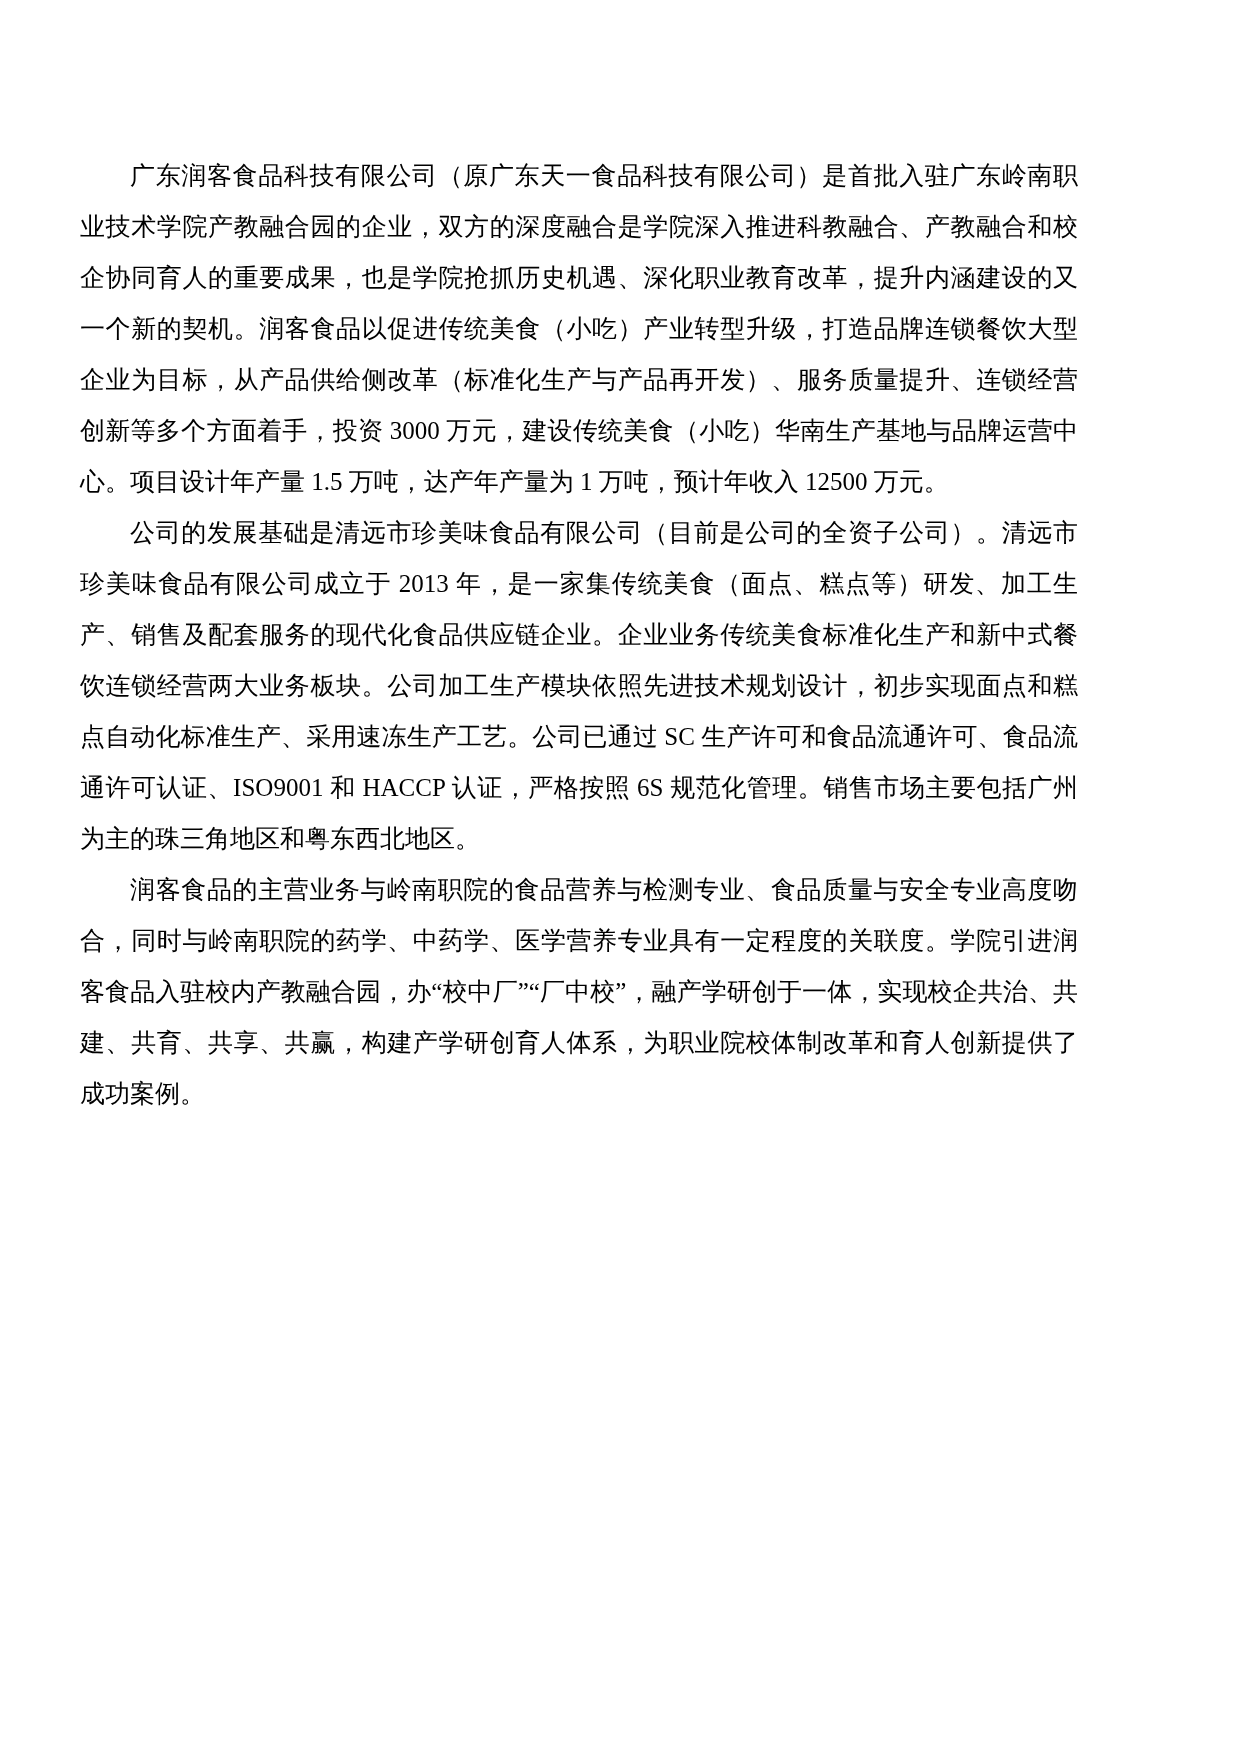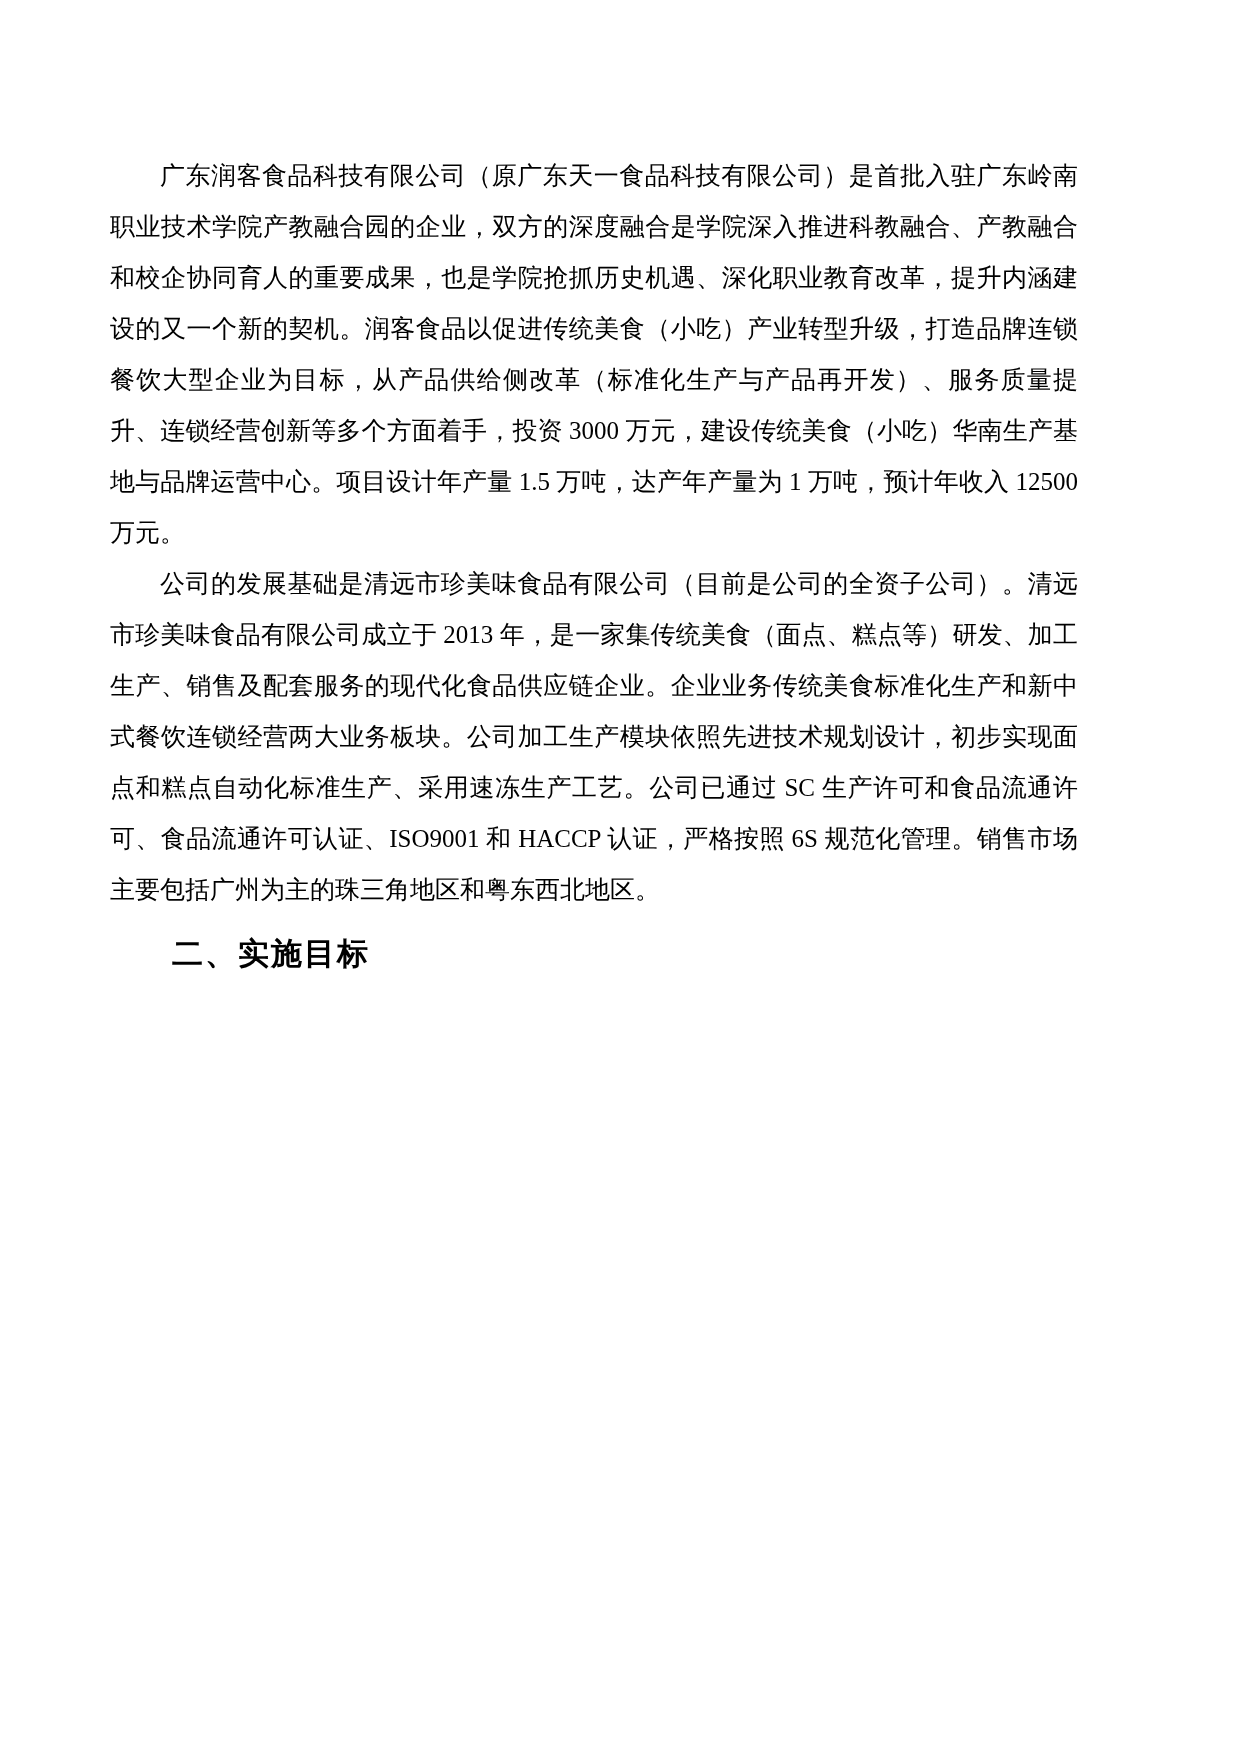--- a/index.html
+++ b/index.html
@@ -7,21 +7,21 @@
     padding: 0;
     background: #ffffff;
   }
   .page {
     position: relative;
     width: 1240px;
     height: 1344px;
     margin: 0 auto;
     background: #ffffff;
     box-sizing: border-box;
-    padding: 150px 162px 0 110px;
+    padding: 150px 162px 0 80px;
     overflow: hidden;
   }
   .doc-body {
     color: #000000;
     font-family: "Liberation Serif", "DejaVu Serif", serif;
     font-size: 25px;
     line-height: 51px;
   }
   p.body-para {
     margin: 0;
@@ -46,18 +46,18 @@
 <body>
 
 <div class="page">
   <div class="doc-body">
 
     <p class="body-para">广东润客食品科技有限公司（原广东天一食品科技有限公司）是首批入驻广东岭南职业技术学院产教融合园的企业，双方的深度融合是学院深入推进科教融合、产教融合和校企协同育人的重要成果，也是学院抢抓历史机遇、深化职业教育改革，提升内涵建设的又一个新的契机。润客食品以促进传统美食（小吃）产业转型升级，打造品牌连锁餐饮大型企业为目标，从产品供给侧改革（标准化生产与产品再开发）、服务质量提升、连锁经营创新等多个方面着手，投资 3000 万元，建设传统美食（小吃）华南生产基地与品牌运营中心。项目设计年产量 1.5 万吨，达产年产量为 1 万吨，预计年收入 12500 万元。</p>
 
     <p class="body-para">公司的发展基础是清远市珍美味食品有限公司（目前是公司的全资子公司）。清远市珍美味食品有限公司成立于 2013 年，是一家集传统美食（面点、糕点等）研发、加工生产、销售及配套服务的现代化食品供应链企业。企业业务传统美食标准化生产和新中式餐饮连锁经营两大业务板块。公司加工生产模块依照先进技术规划设计，初步实现面点和糕点自动化标准生产、采用速冻生产工艺。公司已通过 SC 生产许可和食品流通许可、食品流通许可认证、ISO9001 和 HACCP 认证，严格按照 6S 规范化管理。销售市场主要包括广州为主的珠三角地区和粤东西北地区。</p>
 
 
+    <p class="body-para">润客食品的主营业务与岭南职院的食品营养与检测专业、食品质量与安全专业高度吻合，同时与岭南职院的药学、中药学、医学营养专业具有一定程度的关联度。学院引进润客食品入驻校内产教融合园，办“校中厂”“厂中校”，融产学研创于一体，实现校企共治、共建、共育、共享、共赢，构建产学研创育人体系，为职业院校体制改革和育人创新提供了成功案例。</p>
 
-    <h2 class="section-heading">二、实施目标</h2>
 
 
   </div>
 </div>
 
 </body></html>

